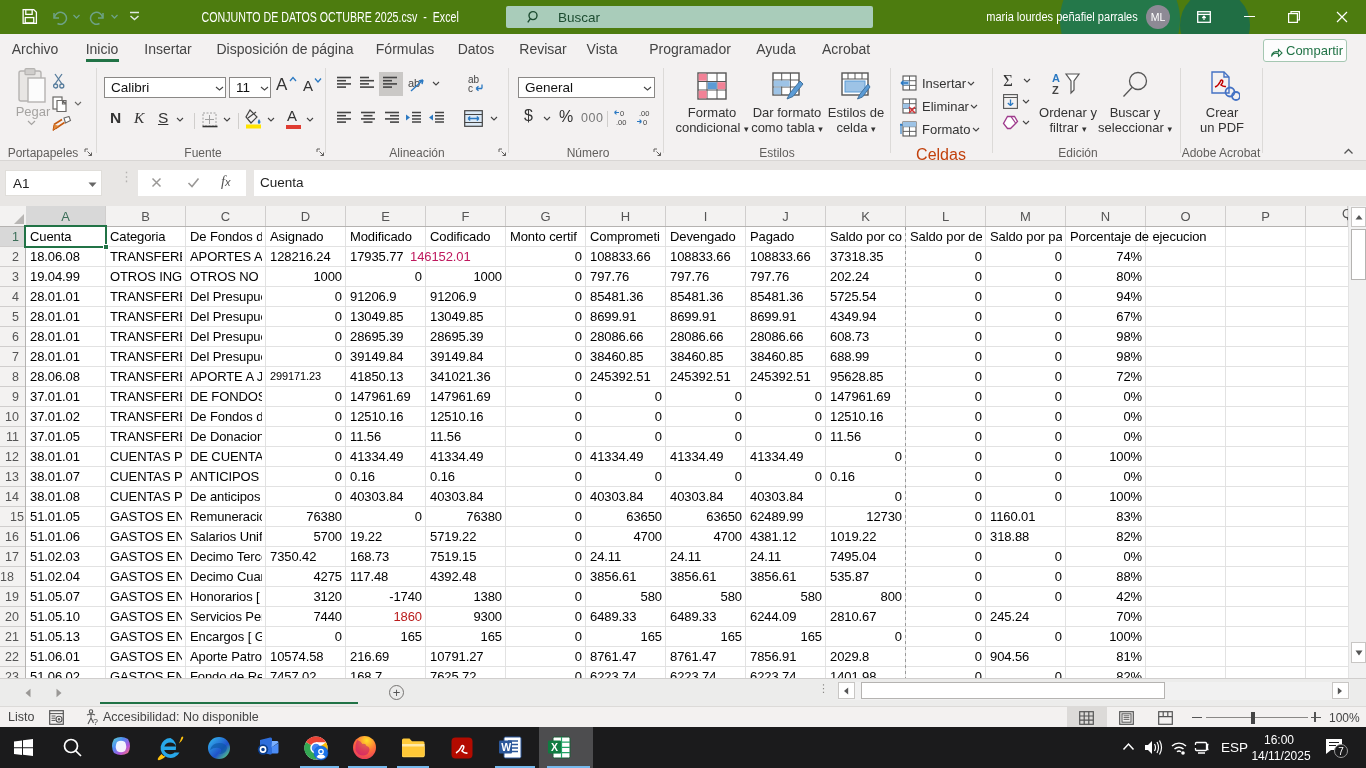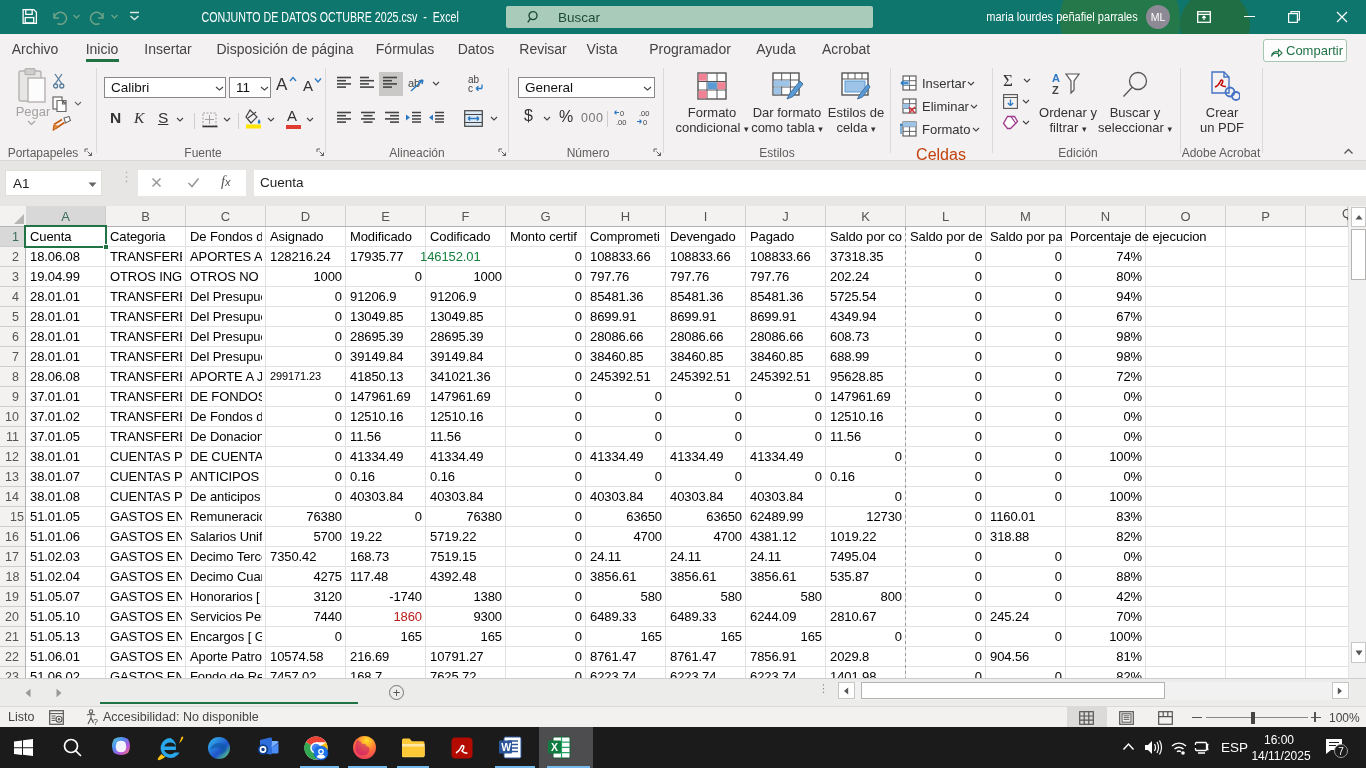--- a/index.html
+++ b/index.html
@@ -1,20 +1,20 @@
 <!DOCTYPE html>
 <html><head><meta charset="utf-8">
 <style>
 *{margin:0;padding:0;box-sizing:border-box;font-family:"Liberation Sans",sans-serif;}
 html,body{width:1366px;height:768px;overflow:hidden;background:#fff;}
 .ab{position:absolute;}
 </style></head>
 <body>
 
-<div class="ab" style="left:0;top:0;width:1366px;height:34px;background:#0f766e;overflow:hidden;">
+<div class="ab" style="left:0;top:0;width:1366px;height:34px;background:#4d7c0f;overflow:hidden;">
  <div class="ab" style="left:1060px;top:-40px;width:120px;height:120px;border-radius:50%;background:#24784a;"></div>
  <div class="ab" style="left:1180px;top:-10px;width:70px;height:70px;border-radius:50%;background:#206e44;"></div>
  
  <svg class="ab" style="left:21px;top:8px" width="17" height="17" viewBox="0 0 16 16">
       <path d="M2 1.5h10l2.5 2.5v10.5h-12.5z" fill="none" stroke="#fff" stroke-width="1.2"></path>
       <rect x="4.5" y="1.5" width="6" height="4.5" fill="none" stroke="#fff" stroke-width="1.2"></rect>
       <rect x="4" y="9" width="8" height="5" fill="none" stroke="#fff" stroke-width="1.2"></rect>
     </svg>
  
  <svg class="ab" style="left:51px;top:9px" width="18" height="16" viewBox="0 0 18 16">
@@ -424,21 +424,21 @@
     <div class="ab" style="left:0;top:161px;width:25px;height:20px;background:transparent;border-bottom:1px solid #d0cecd;color:#555;font-size:12.5px;text-align:right;padding-right:6px;line-height:20px;">8</div>
     <div class="ab" style="left:0;top:181px;width:25px;height:20px;background:transparent;border-bottom:1px solid #d0cecd;color:#555;font-size:12.5px;text-align:right;padding-right:6px;line-height:20px;">9</div>
     <div class="ab" style="left:0;top:201px;width:25px;height:20px;background:transparent;border-bottom:1px solid #d0cecd;color:#555;font-size:12.5px;text-align:right;padding-right:6px;line-height:20px;">10</div>
     <div class="ab" style="left:0;top:221px;width:25px;height:20px;background:transparent;border-bottom:1px solid #d0cecd;color:#555;font-size:12.5px;text-align:right;padding-right:6px;line-height:20px;">11</div>
     <div class="ab" style="left:0;top:241px;width:25px;height:20px;background:transparent;border-bottom:1px solid #d0cecd;color:#555;font-size:12.5px;text-align:right;padding-right:6px;line-height:20px;">12</div>
     <div class="ab" style="left:0;top:261px;width:25px;height:20px;background:transparent;border-bottom:1px solid #d0cecd;color:#555;font-size:12.5px;text-align:right;padding-right:6px;line-height:20px;">13</div>
     <div class="ab" style="left:0;top:281px;width:25px;height:20px;background:transparent;border-bottom:1px solid #d0cecd;color:#555;font-size:12.5px;text-align:right;padding-right:6px;line-height:20px;">14</div>
     <div class="ab" style="left:0;top:301px;width:25px;height:20px;background:transparent;border-bottom:1px solid #d0cecd;color:#555;font-size:12.5px;text-align:right;padding-right:1px;line-height:20px;">15</div>
     <div class="ab" style="left:0;top:321px;width:25px;height:20px;background:transparent;border-bottom:1px solid #d0cecd;color:#555;font-size:12.5px;text-align:right;padding-right:6px;line-height:20px;">16</div>
     <div class="ab" style="left:0;top:341px;width:25px;height:20px;background:transparent;border-bottom:1px solid #d0cecd;color:#555;font-size:12.5px;text-align:right;padding-right:6px;line-height:20px;">17</div>
-    <div class="ab" style="left:0;top:361px;width:25px;height:20px;background:transparent;border-bottom:1px solid #d0cecd;color:#555;font-size:12.5px;text-align:center;line-height:20px;">18</div>
+    <div class="ab" style="left:0;top:361px;width:25px;height:20px;background:transparent;border-bottom:1px solid #d0cecd;color:#555;font-size:12.5px;text-align:left;line-height:20px;">18</div>
     <div class="ab" style="left:0;top:381px;width:25px;height:20px;background:transparent;border-bottom:1px solid #d0cecd;color:#555;font-size:12.5px;text-align:right;padding-right:6px;line-height:20px;">19</div>
     <div class="ab" style="left:0;top:401px;width:25px;height:20px;background:transparent;border-bottom:1px solid #d0cecd;color:#555;font-size:12.5px;text-align:right;padding-right:6px;line-height:20px;">20</div>
     <div class="ab" style="left:0;top:421px;width:25px;height:20px;background:transparent;border-bottom:1px solid #d0cecd;color:#555;font-size:12.5px;text-align:right;padding-right:6px;line-height:20px;">21</div>
     <div class="ab" style="left:0;top:441px;width:25px;height:20px;background:transparent;border-bottom:1px solid #d0cecd;color:#555;font-size:12.5px;text-align:right;padding-right:6px;line-height:20px;">22</div>
     <div class="ab" style="left:0;top:461px;width:25px;height:20px;background:transparent;border-bottom:1px solid #d0cecd;color:#555;font-size:12.5px;text-align:right;padding-right:6px;line-height:20px;">23</div>
     <div class="ab" style="left:26px;top:21px;width:1322px;height:451px;background-image:repeating-linear-gradient(to right,transparent 0,transparent 79px,#e2e2e2 79px,#e2e2e2 80px),repeating-linear-gradient(to bottom,transparent 0,transparent 19px,#e2e2e2 19px,#e2e2e2 20px);"></div>
     <div class="ab" style="left:30px;top:21px;width:72px;height:19px;font-size:13px;letter-spacing:-0.1px;color:#000;line-height:19px;overflow:hidden;white-space:nowrap;">Cuenta</div>
     <div class="ab" style="left:110px;top:21px;width:72px;height:19px;font-size:13px;letter-spacing:-0.1px;color:#000;line-height:19px;overflow:hidden;white-space:nowrap;">Categoria</div>
     <div class="ab" style="left:190px;top:21px;width:72px;height:19px;font-size:13px;letter-spacing:-0.1px;color:#000;line-height:19px;overflow:hidden;white-space:nowrap;">De Fondos d</div>
     <div class="ab" style="left:270px;top:21px;width:72px;height:19px;font-size:13px;letter-spacing:-0.1px;color:#000;line-height:19px;overflow:hidden;white-space:nowrap;">Asignado</div>
@@ -450,21 +450,21 @@
     <div class="ab" style="left:750px;top:21px;width:72px;height:19px;font-size:13px;letter-spacing:-0.1px;color:#000;line-height:19px;overflow:hidden;white-space:nowrap;">Pagado</div>
     <div class="ab" style="left:830px;top:21px;width:72px;height:19px;font-size:13px;letter-spacing:-0.1px;color:#000;line-height:19px;overflow:hidden;white-space:nowrap;">Saldo por co</div>
     <div class="ab" style="left:910px;top:21px;width:72px;height:19px;font-size:13px;letter-spacing:-0.1px;color:#000;line-height:19px;overflow:hidden;white-space:nowrap;">Saldo por de</div>
     <div class="ab" style="left:990px;top:21px;width:72px;height:19px;font-size:13px;letter-spacing:-0.1px;color:#000;line-height:19px;overflow:hidden;white-space:nowrap;">Saldo por pa</div>
     <div class="ab" style="left:1070px;top:21px;width:72px;height:19px;font-size:13px;letter-spacing:-0.1px;color:#000;line-height:19px;width:200px;white-space:nowrap;">Porcentaje de ejecucion</div>
     <div class="ab" style="left:30px;top:41px;width:72px;height:19px;font-size:13px;letter-spacing:-0.1px;color:#000;line-height:19px;overflow:hidden;white-space:nowrap;">18.06.08</div>
     <div class="ab" style="left:110px;top:41px;width:72px;height:19px;font-size:13px;letter-spacing:-0.1px;color:#000;line-height:19px;overflow:hidden;white-space:nowrap;">TRANSFERENCIAS</div>
     <div class="ab" style="left:190px;top:41px;width:72px;height:19px;font-size:13px;letter-spacing:-0.1px;color:#000;line-height:19px;overflow:hidden;white-space:nowrap;"> APORTES A JUNTAS</div>
     <div class="ab" style="left:270px;top:41px;width:72px;height:19px;font-size:13px;letter-spacing:-0.1px;color:#000;line-height:19px;overflow:hidden;white-space:nowrap;">128216.24</div>
     <div class="ab" style="left:350px;top:41px;width:72px;height:19px;font-size:13px;letter-spacing:-0.1px;color:#000;line-height:19px;overflow:hidden;white-space:nowrap;">17935.77</div>
-    <div class="ab" style="left:420px;top:41px;width:72px;height:19px;font-size:13px;letter-spacing:-0.1px;color:#15803d;line-height:19px;overflow:hidden;white-space:nowrap;">146152.01</div>
+    <div class="ab" style="left:410px;top:41px;width:72px;height:19px;font-size:13px;letter-spacing:-0.1px;color:#be185d;line-height:19px;overflow:hidden;white-space:nowrap;">146152.01</div>
     <div class="ab" style="left:510px;top:41px;width:72px;height:19px;font-size:13px;letter-spacing:-0.1px;color:#000;line-height:19px;text-align:right;overflow:hidden;white-space:nowrap;">0</div>
     <div class="ab" style="left:590px;top:41px;width:72px;height:19px;font-size:13px;letter-spacing:-0.1px;color:#000;line-height:19px;overflow:hidden;white-space:nowrap;">108833.66</div>
     <div class="ab" style="left:670px;top:41px;width:72px;height:19px;font-size:13px;letter-spacing:-0.1px;color:#000;line-height:19px;overflow:hidden;white-space:nowrap;">108833.66</div>
     <div class="ab" style="left:750px;top:41px;width:72px;height:19px;font-size:13px;letter-spacing:-0.1px;color:#000;line-height:19px;overflow:hidden;white-space:nowrap;">108833.66</div>
     <div class="ab" style="left:830px;top:41px;width:72px;height:19px;font-size:13px;letter-spacing:-0.1px;color:#000;line-height:19px;overflow:hidden;white-space:nowrap;">37318.35</div>
     <div class="ab" style="left:910px;top:41px;width:72px;height:19px;font-size:13px;letter-spacing:-0.1px;color:#000;line-height:19px;text-align:right;overflow:hidden;white-space:nowrap;">0</div>
     <div class="ab" style="left:990px;top:41px;width:72px;height:19px;font-size:13px;letter-spacing:-0.1px;color:#000;line-height:19px;text-align:right;overflow:hidden;white-space:nowrap;">0</div>
     <div class="ab" style="left:1070px;top:41px;width:72px;height:19px;font-size:13px;letter-spacing:-0.1px;color:#000;line-height:19px;text-align:right;overflow:hidden;white-space:nowrap;">74%</div>
     <div class="ab" style="left:30px;top:61px;width:72px;height:19px;font-size:13px;letter-spacing:-0.1px;color:#000;line-height:19px;overflow:hidden;white-space:nowrap;">19.04.99</div>
     <div class="ab" style="left:110px;top:61px;width:72px;height:19px;font-size:13px;letter-spacing:-0.1px;color:#000;line-height:19px;overflow:hidden;white-space:nowrap;">OTROS INGRESOS</div>

